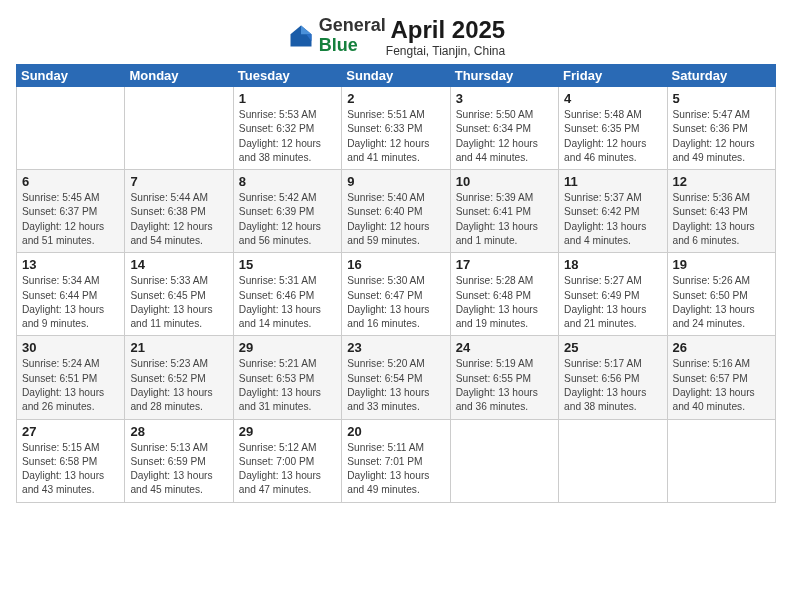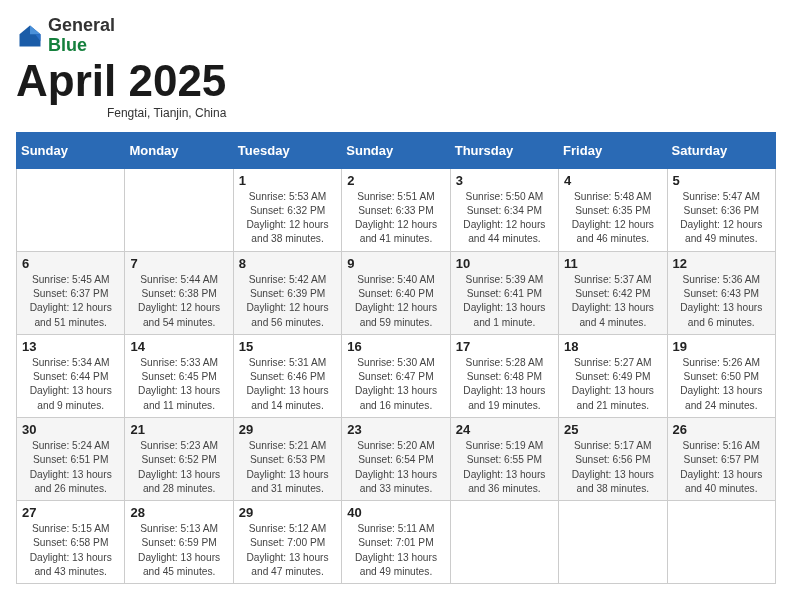--- a/index.html
+++ b/index.html
@@ -7,60 +7,59 @@
       font-family: Arial, sans-serif;
       background: #fff;
       width: 792px;
       min-height: 612px;
       padding: 16px;
     }
     .header {
       display: flex;
       justify-content: center;
       align-items: flex-start;
-      margin-bottom: 12px;
-      flex-direction: column;
+      margin-bottom: 6px;
     }
     .logo {
       display: flex;
       align-items: center;
       gap: 4px;
     }
     .logo-text {
       font-size: 18px;
       font-weight: bold;
       line-height: 1.1;
     }
     .logo-general { color: #333; }
     .logo-blue { color: #15803d; }
     .logo-icon {
       width: 28px;
       height: 28px;
     }
     .title-block { text-align: right; }
     .main-title {
-      font-size: 44px;
+      font-size: 24px;
       font-weight: bold;
       color: #1a1a1a;
     }
     .subtitle {
       font-size: 12px;
       color: #333;
     }
     .calendar {
       width: 100%;
       border-collapse: collapse;
       border: 1px solid #ccc;
     }
     .calendar th {
       background: #2a6ab5;
       color: #fff;
       font-size: 13px;
       font-weight: bold;
-      padding: 10px 4px;
+      padding: 3px 4px;
       text-align: left;
       border: 1px solid #2a6ab5;
     }
     .calendar td {
       vertical-align: top;
       border: 1px solid #ccc;
       padding: 4px 5px;
       width: calc(100% / 7);
       min-height: 80px;
       font-size: 10.5px;
@@ -70,21 +69,20 @@
       font-size: 13px;
       font-weight: bold;
       color: #222;
       display: block;
       margin-bottom: 2px;
     }
     .cell-content {
       font-size: 10.2px;
       color: #444;
       line-height: 1.4;
-      text-align: center;
     }
     .empty-cell {
       background: #fff;
     }
     tr:nth-child(odd) td { background: #fff; }
     tr:nth-child(even) td { background: #f5f5f5; }
     
     thead tr th { background: #2a6ab5 !important; }
   </style>
 </head>
@@ -242,21 +240,21 @@
         </td>
         <td>
           <span class="day-num">28</span>
           <div class="cell-content">Sunrise: 5:13 AM<br>Sunset: 6:59 PM<br>Daylight: 13 hours and 45 minutes.</div>
         </td>
         <td>
           <span class="day-num">29</span>
           <div class="cell-content">Sunrise: 5:12 AM<br>Sunset: 7:00 PM<br>Daylight: 13 hours and 47 minutes.</div>
         </td>
         <td>
-          <span class="day-num">40</span>
+          <span class="day-num">20</span>
           <div class="cell-content">Sunrise: 5:11 AM<br>Sunset: 7:01 PM<br>Daylight: 13 hours and 49 minutes.</div>
         </td>
         <td class="empty-cell"></td>
         <td class="empty-cell"></td>
         <td class="empty-cell"></td>
       </tr>
     </tbody>
 </table>
 
 </body></html>

